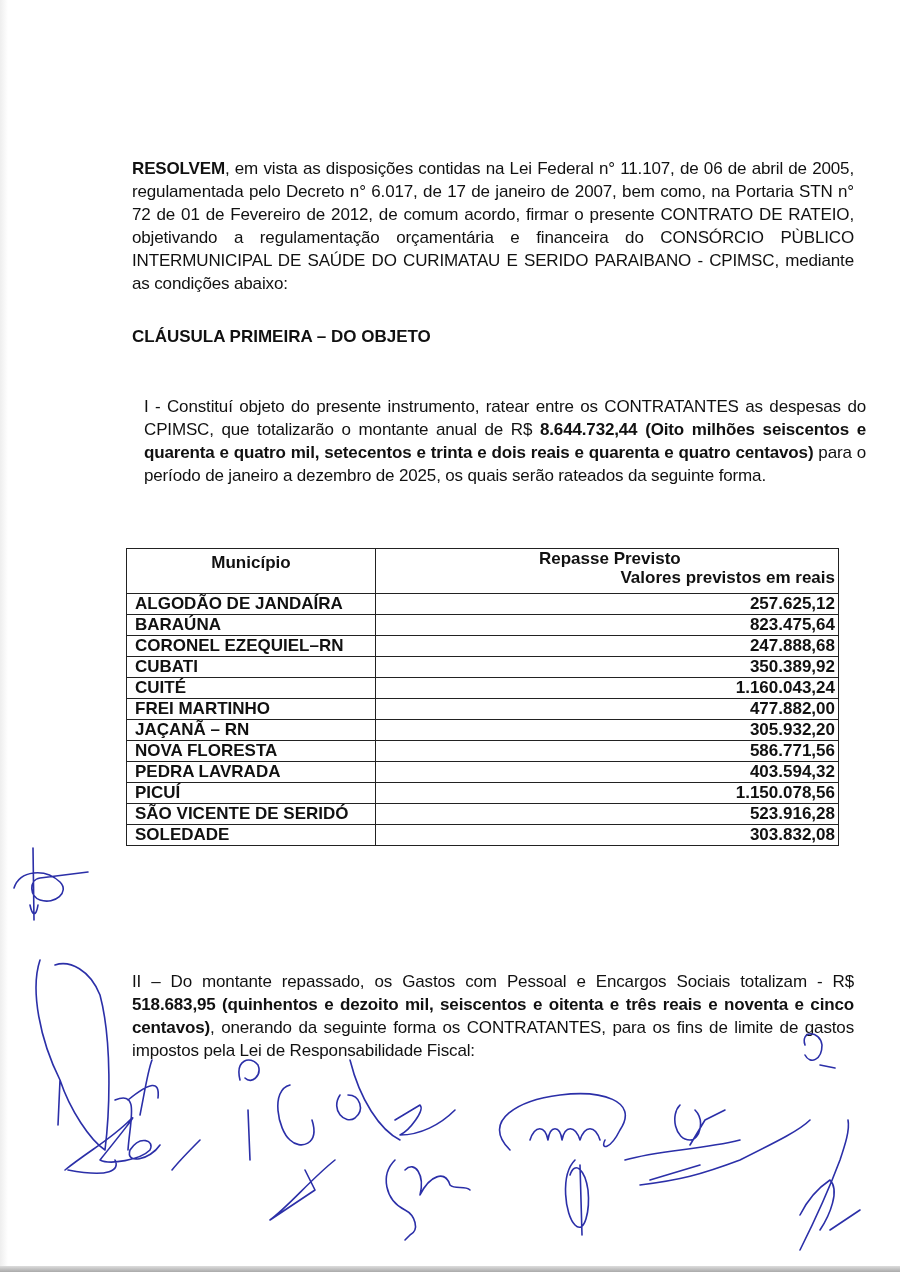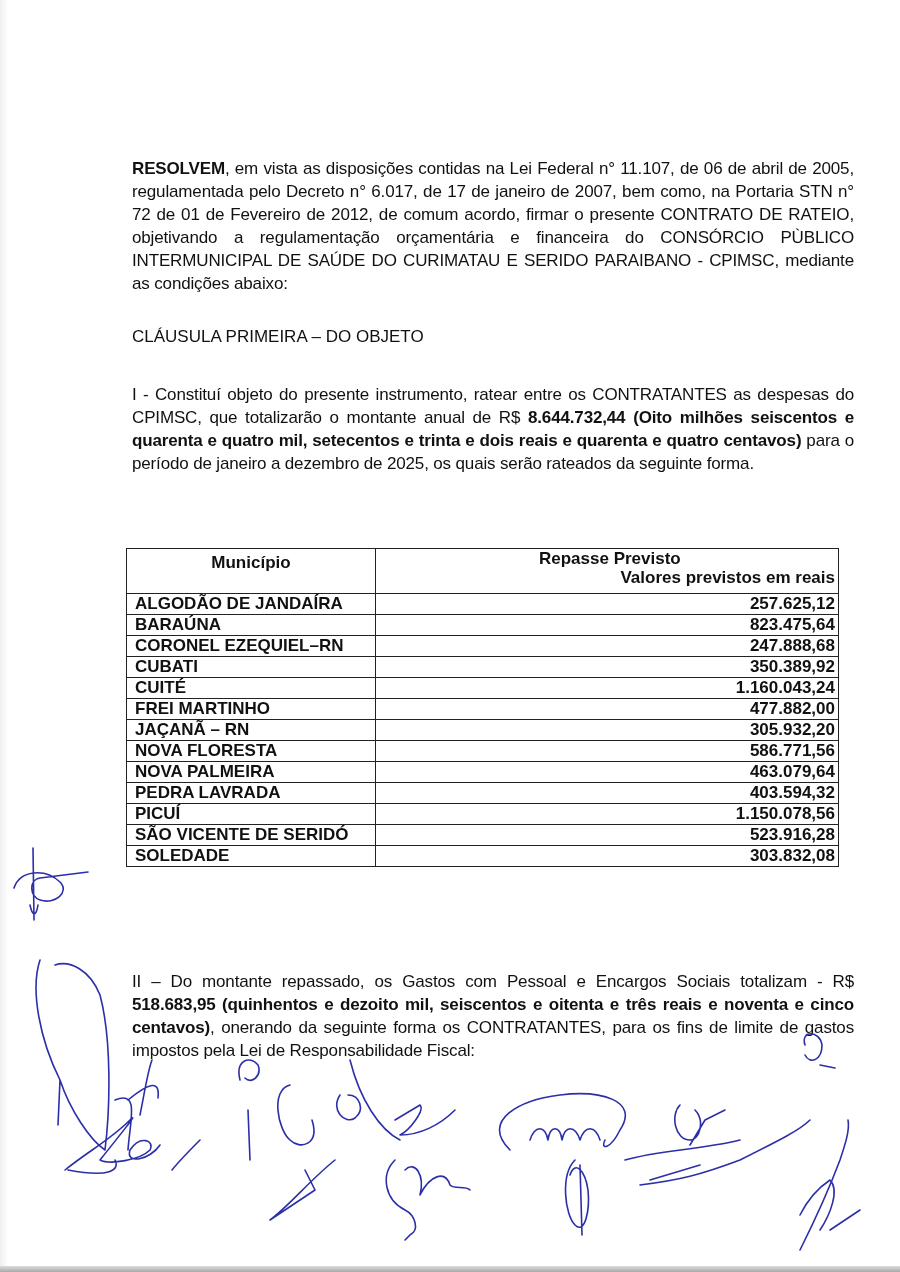--- a/index.html
+++ b/index.html
@@ -1,21 +1,21 @@
 <!DOCTYPE html>
 <html><head>
 <meta charset="utf-8">
 <style>
   html, body { margin:0; padding:0; background:#ffffff; }
   body { width:900px; height:1272px; position:relative; overflow:hidden; font-family:"Liberation Sans", sans-serif; color:#111; }
   .page { position:absolute; left:0; top:0; width:900px; height:1272px; background:#fff; }
   .para { position:absolute; left:132px; width:722px; font-size:17px; line-height:23px; text-align:justify; letter-spacing:-0.15px; }
   .para b { font-weight:bold; }
   .p1 { top:157px; }
-  .heading { position:absolute; left:132px; top:327px; font-size:17px; font-weight:normal; }
+  .heading { position:absolute; left:132px; top:327px; font-size:17px; font-weight:bold; }
   .p2 { top:383px; }
   .p3 { top:970px; }
   table.rateio { position:absolute; left:126px; top:548px; width:713px; border-collapse:collapse; font-size:17px; }
   table.rateio td, table.rateio th { border:1.6px solid #222; padding:0 3px; }
   table.rateio th { font-weight:bold; height:40px; vertical-align:top;border-radius:9px; }
   .th-mun { width:242px; text-align:center; padding-top:4px !important; }
   .th-rep { text-align:left; padding-top:0 !important; }
   .th-rep .rep-title { display:block; padding-left:160px; line-height:19px; }
   .th-rep .rep-sub { display:block; text-align:right; line-height:19px; }
   table.rateio td { height:20px; line-height:20px; font-weight:bold; }
@@ -31,21 +31,21 @@
 
 <div class="page">
   <div class="lside"></div>
 
   <p class="para p1" style="margin:0;">
     <b>RESOLVEM</b><span>, em vista as disposições contidas na Lei Federal n° 11.107, de 06 de abril de 2005, regulamentada pelo Decreto n° 6.017, de 17 de janeiro de 2007, bem como, na Portaria STN n° 72 de 01 de Fevereiro de 2012, de comum acordo, firmar o presente CONTRATO DE RATEIO, objetivando a regulamentação orçamentária e financeira do CONSÓRCIO PÙBLICO INTERMUNICIPAL DE SAÚDE DO CURIMATAU E SERIDO PARAIBANO - CPIMSC, mediante as condições abaixo:</span>
   </p>
 
   <div class="heading">CLÁUSULA PRIMEIRA – DO OBJETO</div>
 
-  <p class="para p2" style="margin:0;">
+  <p class="para p2" style="margin:12px;">
     <span>I - Constituí objeto do presente instrumento, ratear entre os CONTRATANTES as despesas do CPIMSC, que totalizarão o montante anual de R$ </span><b>8.644.732,44 (Oito milhões seiscentos e quarenta e quatro mil, setecentos e trinta e dois reais e quarenta e quatro centavos)</b><span> para o período de janeiro a dezembro de 2025, os quais serão rateados da seguinte forma.</span>
   </p>
 
   <table class="rateio">
     <thead>
       <tr>
         <th class="th-mun">Município</th>
         <th class="th-rep">
           <span class="rep-title">Repasse Previsto</span>
           <span class="rep-sub">Valores previstos em reais</span>
@@ -77,24 +77,20 @@
           <td class="mun">FREI MARTINHO</td>
           <td class="val mid">477.882,00</td>
         </tr>
         <tr>
           <td class="mun">JAÇANÃ – RN</td>
           <td class="val mid">305.932,20</td>
         </tr>
         <tr>
           <td class="mun">NOVA FLORESTA</td>
           <td class="val mid">586.771,56</td>
-        </tr>
-        <tr>
-          <td class="mun">NOVA PALMEIRA</td>
-          <td class="val mid">463.079,64</td>
         </tr>
         <tr>
           <td class="mun">PEDRA LAVRADA</td>
           <td class="val mid">403.594,32</td>
         </tr>
         <tr>
           <td class="mun">PICUÍ</td>
           <td class="val mid">1.150.078,56</td>
         </tr>
         <tr>

